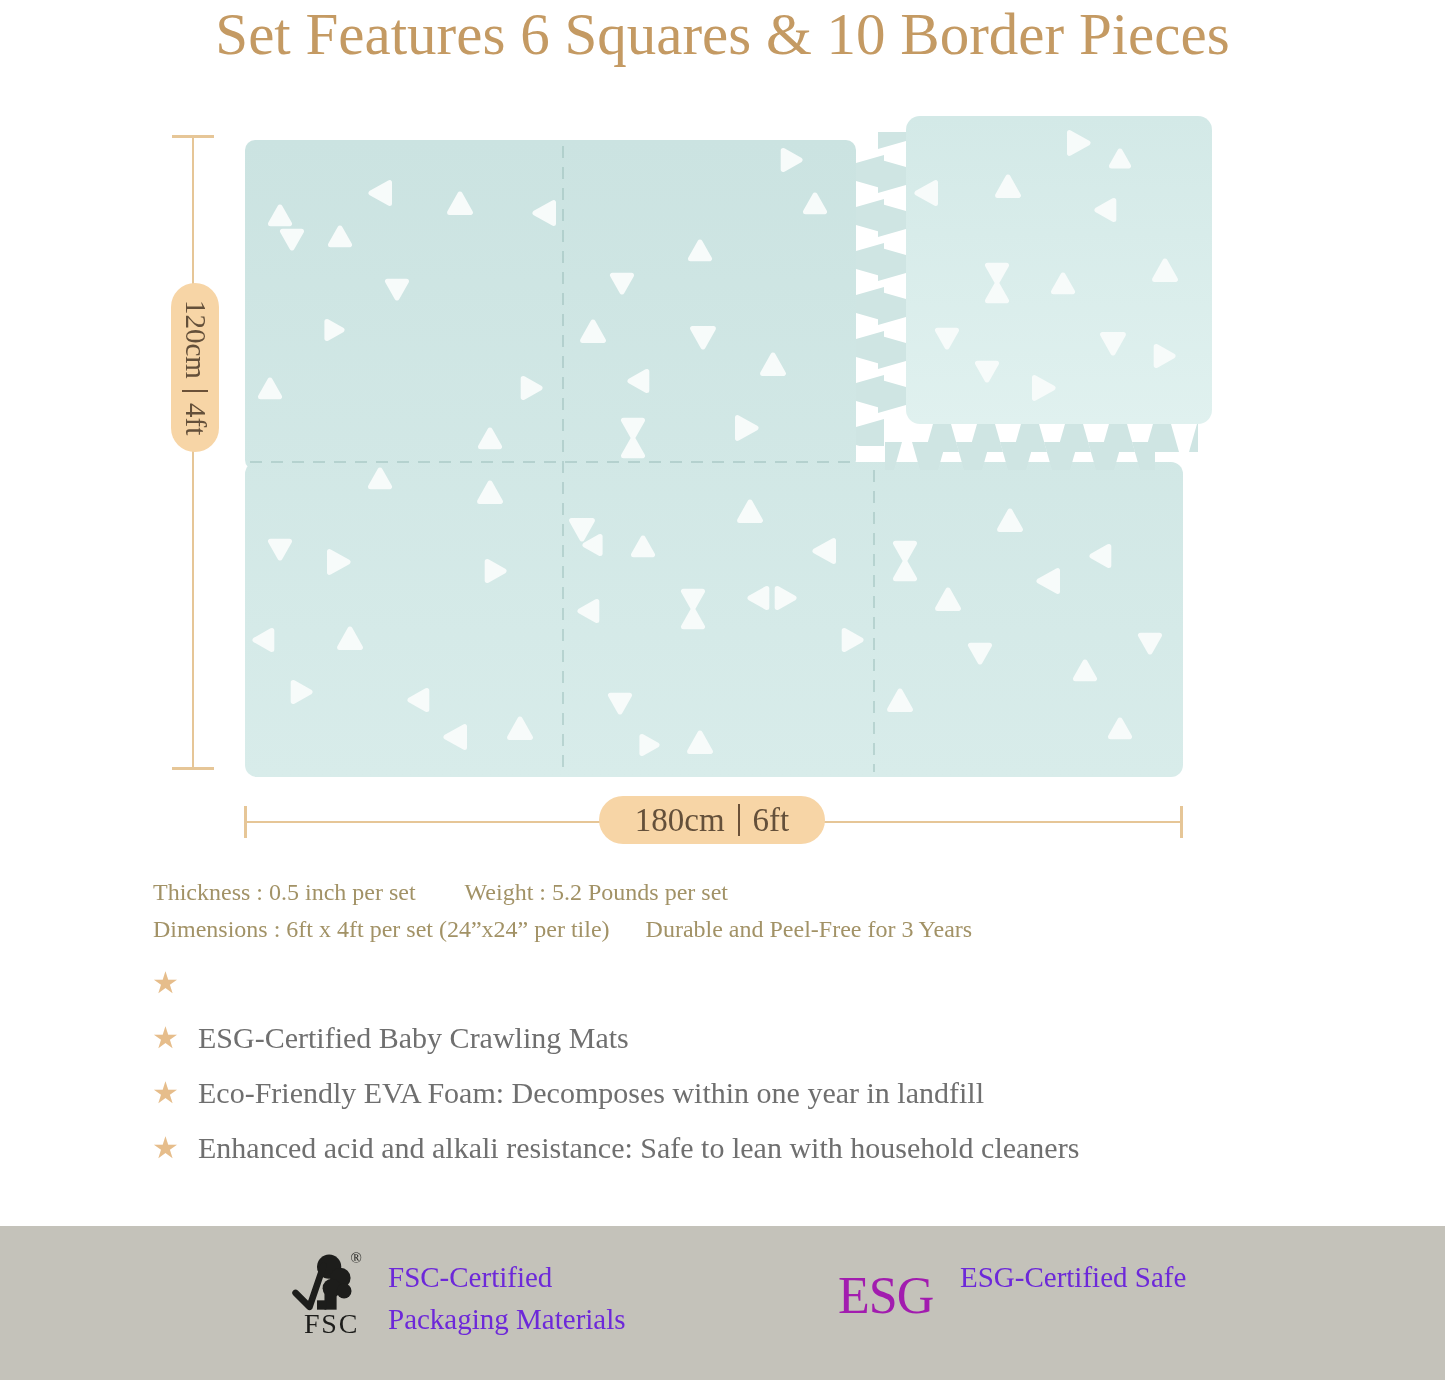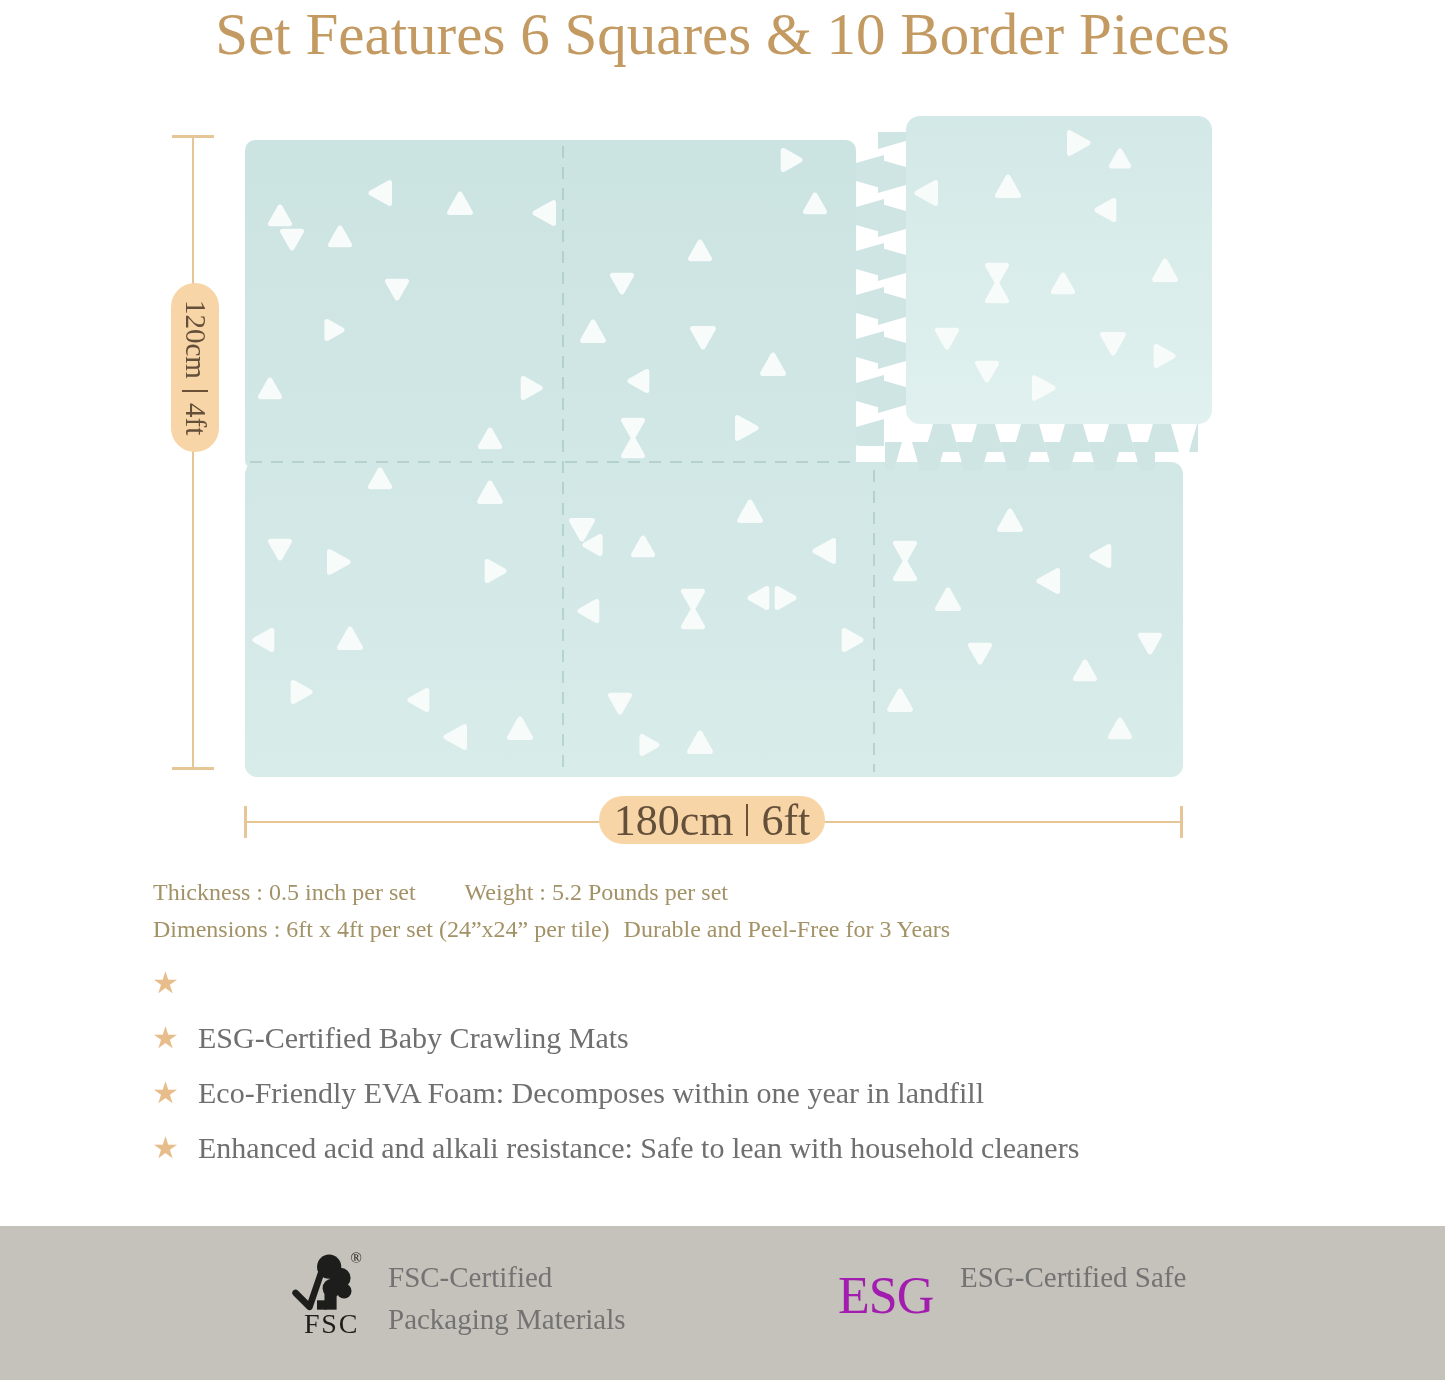--- a/index.html
+++ b/index.html
@@ -20,40 +20,40 @@
   .dim-v-cap-b { left:172px; top:767px; width:42px; height:3px; }
   .dim-h-line  { left:245px; top:821px; width:938px; height:2px; }
   .dim-h-cap-l { left:244px; top:806px; width:3px;  height:32px; }
   .dim-h-cap-r { left:1180px; top:806px; width:3px; height:32px; }
 
   .pill { position:absolute; background:#f7d5a6; color:#64503a;
           display:flex; align-items:center; justify-content:center; }
   .pill-v { left:171px; top:283px; width:48px; height:169px; border-radius:24px;
             writing-mode:vertical-rl; font-size:29px; gap:11px; }
   .pill-h { left:599px; top:796px; width:226px; height:48px; border-radius:24px;
-            font-size:44px; gap:13px; }
+            font-size:33px; gap:13px; }
   .sep-h { display:inline-block; width:2px;  height:32px; background:#6b5138; }
   .sep-v { display:inline-block; width:26px; height:2px;  background:#6b5138; }
 
   
   .specs { position:absolute; left:153px; top:874px; font-size:24px; color:#a29266; }
   .specs .row { display:flex; line-height:37px; }
   .specs .row1 { gap:49px; }
-  .specs .row2 { gap:14px; }
+  .specs .row2 { gap:36px; }
 
   
   .bullets { position:absolute; left:152px; top:966px; }
   .bullet-row { display:flex; align-items:center; height:34px; margin-bottom:21px; }
   .bullet-star { font-size:30px; color:#e6bd8b; width:30px; margin-right:16px; line-height:30px; }
   .bullet-text { font-size:30px; color:#6f6f6f; }
 
   
   .footer { position:absolute; left:0; top:1226px; width:1445px; height:154px; background:#c4c2ba; }
   .fsc-logo { position:absolute; left:289px; top:1243px; }
-  .cert-text { position:absolute; font-size:29px; line-height:42px; color:#737373; }
+  .cert-text { position:absolute; font-size:29px; line-height:42px; color:#6d28d9; }
   .fsc-text { left:388px; top:1256px; }
   .esg-text { left:960px; top:1256px; }
   .esg-abbr { position:absolute; left:838px; top:1263px; font-size:52px; line-height:66px;
               color:#a21caf; letter-spacing:-1px; }
 </style>
 </head>
 <body>
 
 <div class="page">
 

